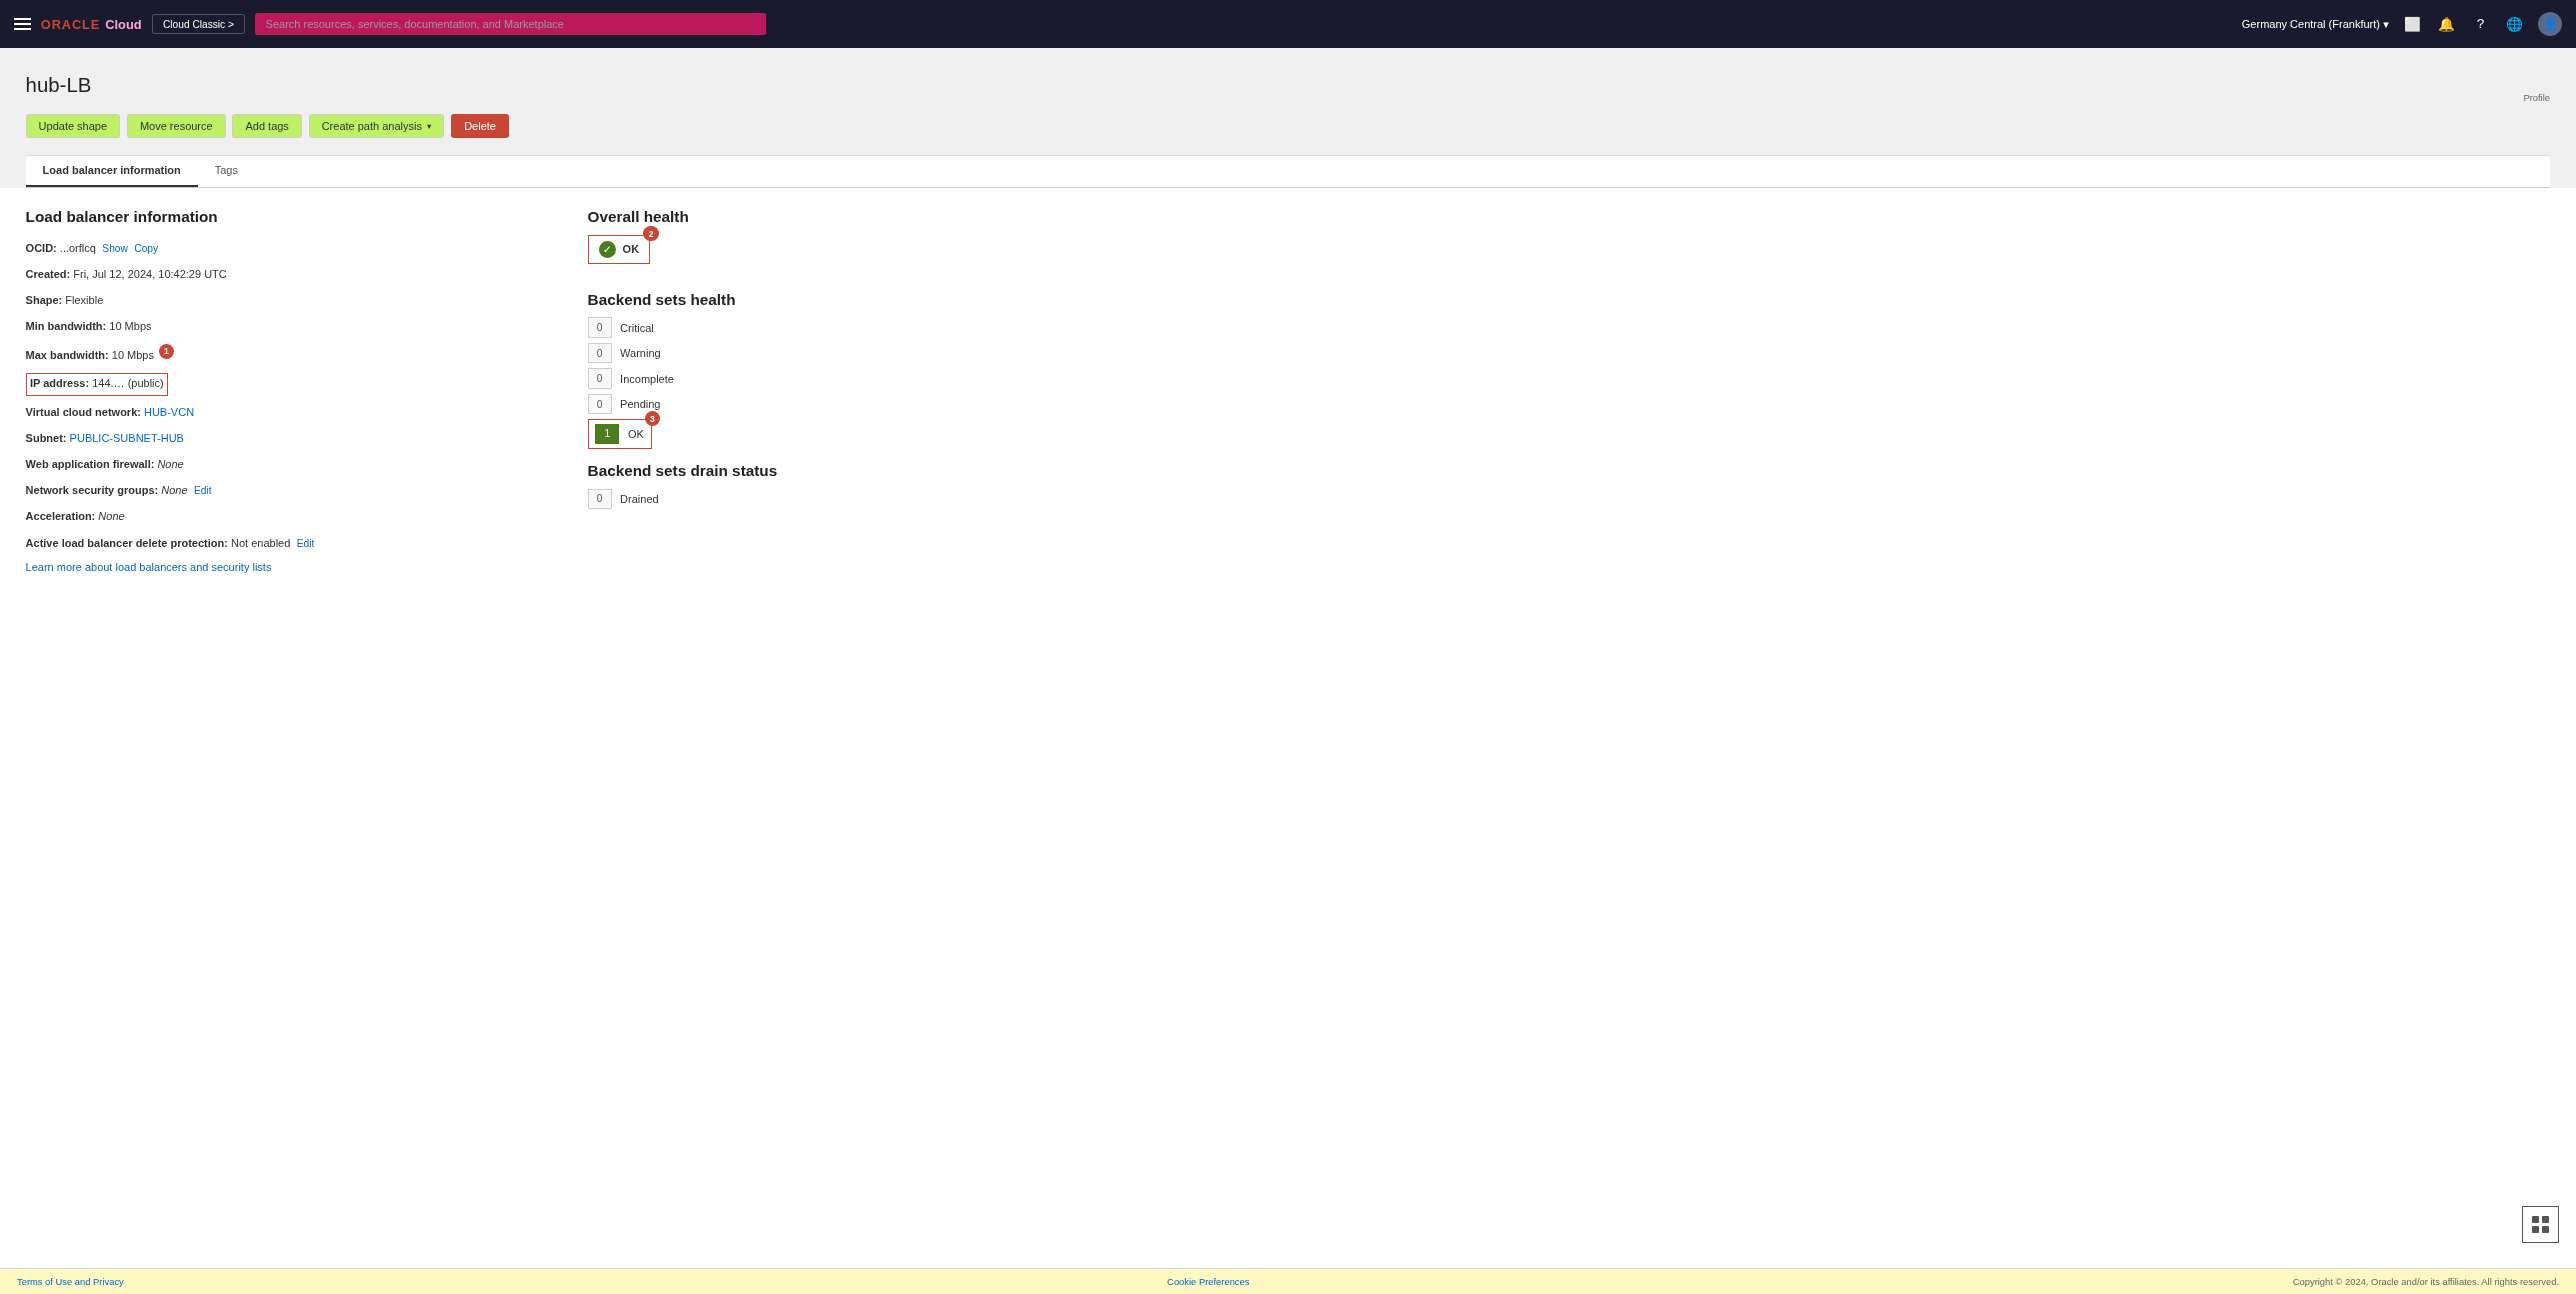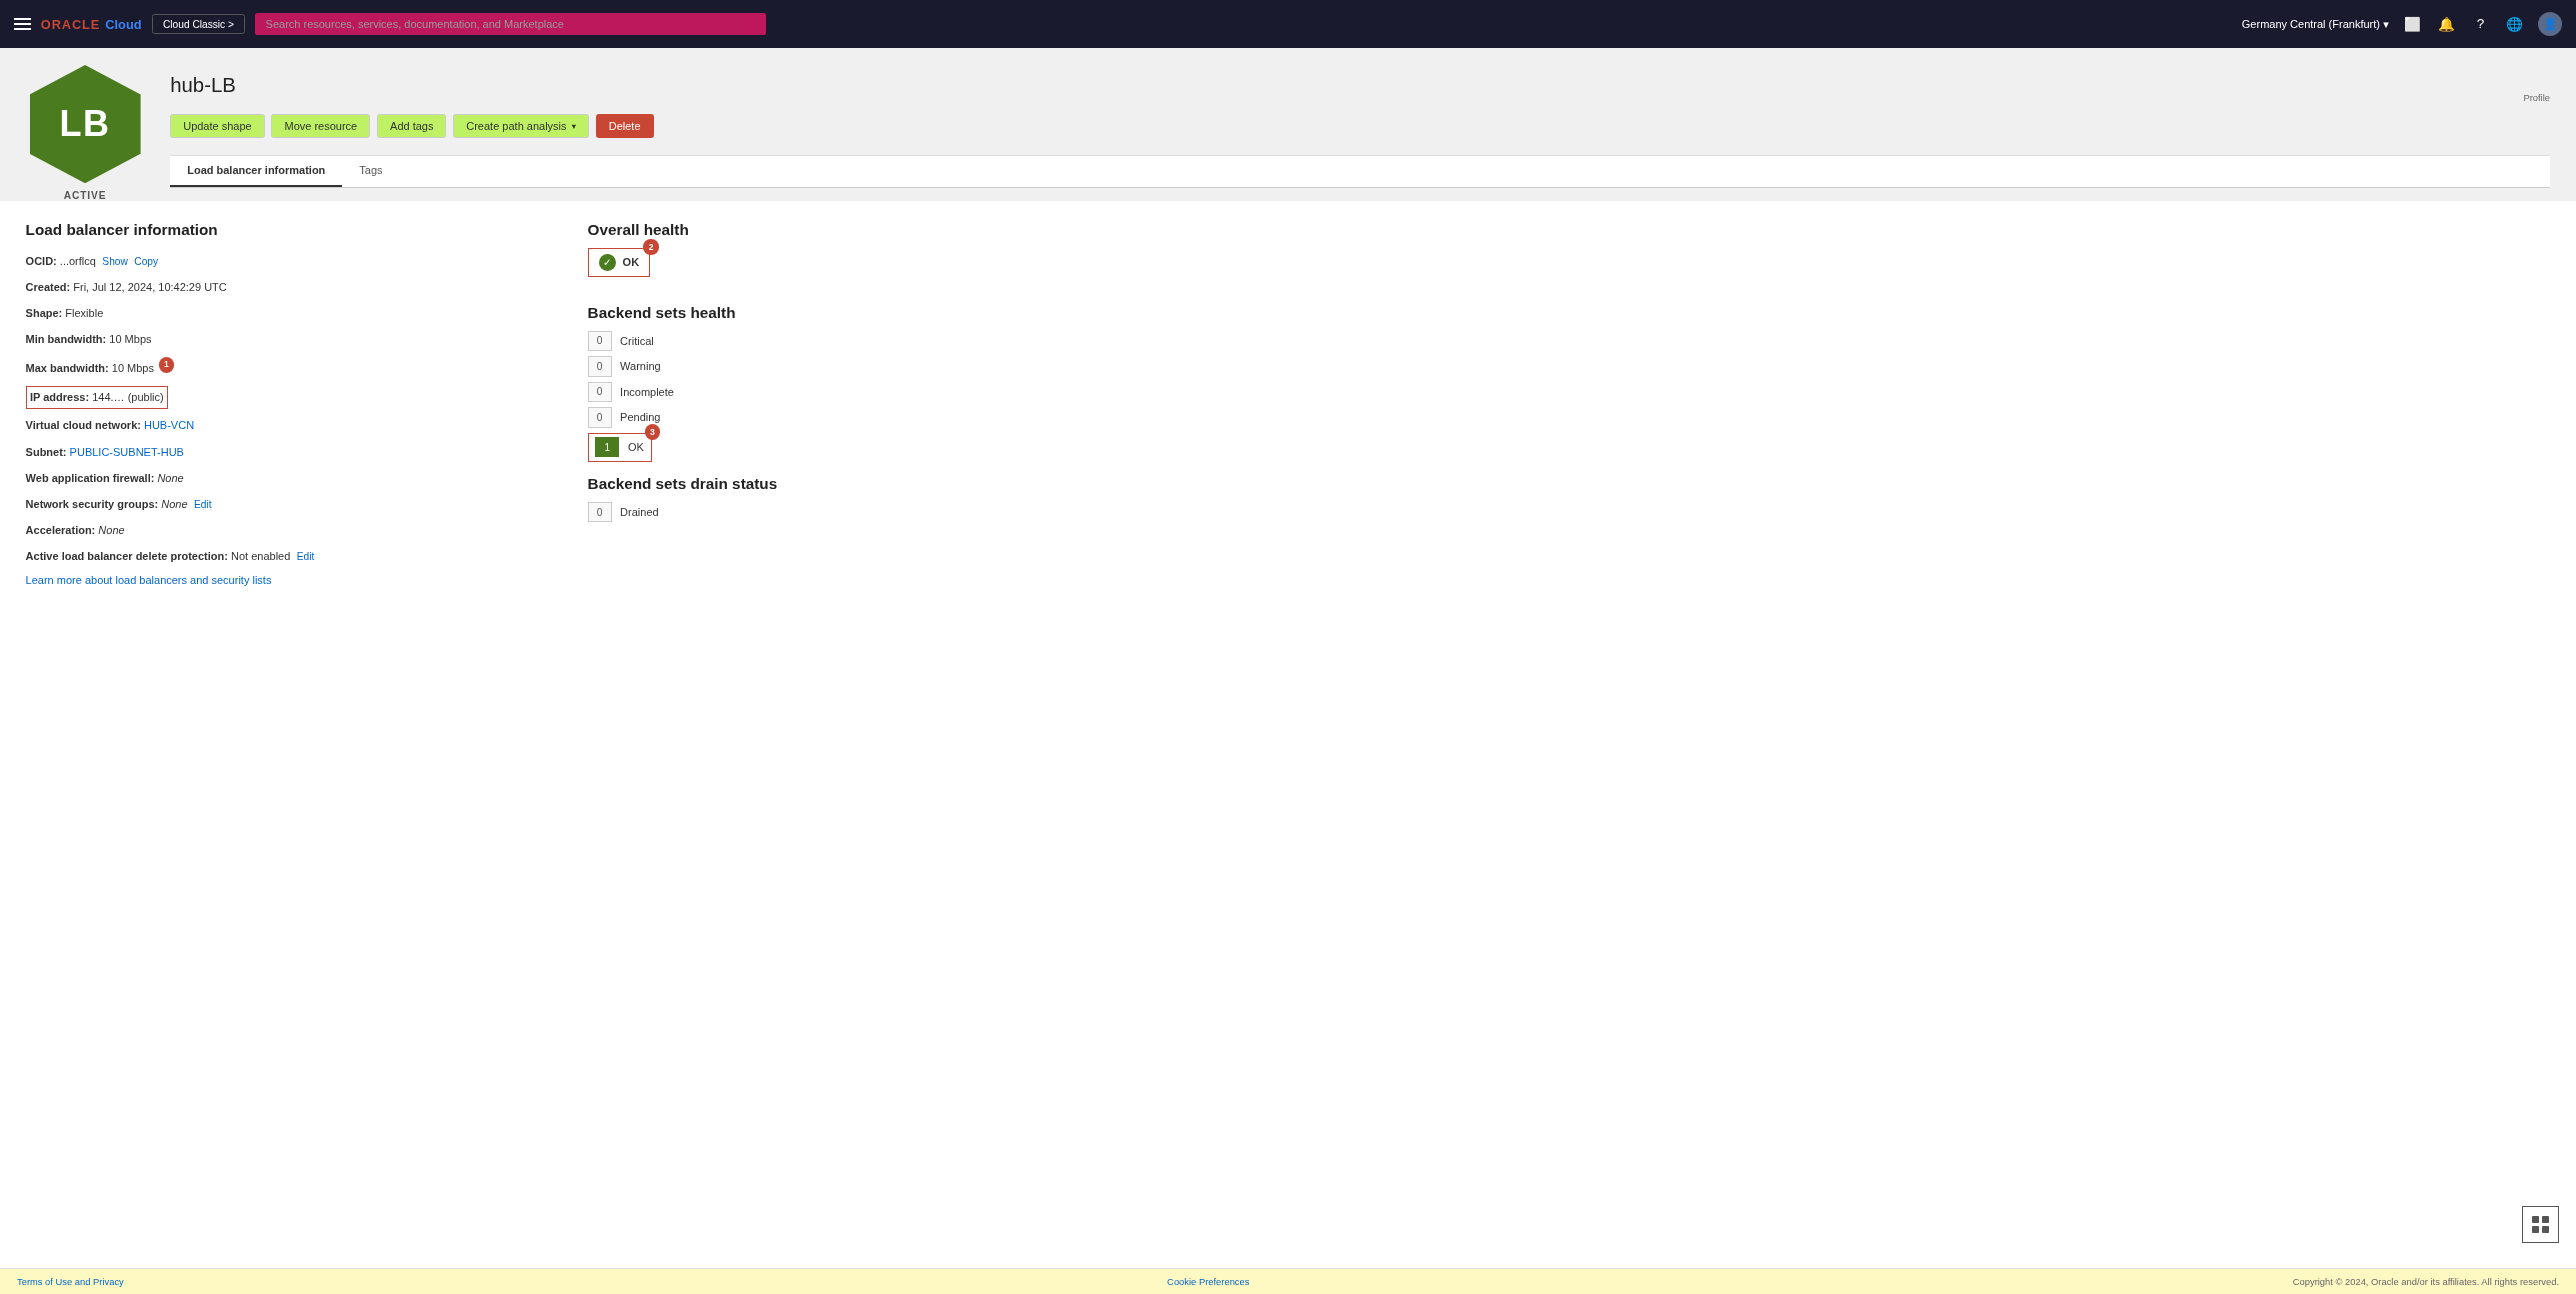--- a/index.html
+++ b/index.html
@@ -4,21 +4,21 @@
   <style>
     * { box-sizing: border-box; margin: 0; padding: 0; }
     body { font-family: -apple-system, BlinkMacSystemFont, 'Segoe UI', Arial, sans-serif; font-size: 11px; background: #f5f5f5; color: #333; min-height: 100vh; display: flex; flex-direction: column; }
 
     
     .top-nav { background: #1a1a2e; display: flex; align-items: center; padding: 0 13.6px; height: 48px; gap: 10.2px; flex-shrink: 0; }
     .hamburger { color: #fff; font-size: 15.3px; cursor: pointer; display: flex; flex-direction: column; gap: 3.4px; }
     .hamburger span { display: block; width: 17px; height: 1.7px; background: #fff; }
     .oracle-logo { display: flex; align-items: center; gap: 5.1px; color: #fff; font-weight: 700; font-size: 12px; white-space: nowrap; }
     .oracle-logo .oracle-text { color: #c74634; font-weight: 700; font-size: 12.8px; letter-spacing: 0.9px; }
-    .oracle-logo .cloud-text { color: #3b82f6; font-size: 12.8px; }
+    .oracle-logo .cloud-text { color: #f9a8d4; font-size: 12.8px; }
     .cloud-classic-btn { border: 0.9px solid #555; background: transparent; color: #fff; padding: 3.4px 10.2px; border-radius: 2.6px; font-size: 10.2px; cursor: pointer; white-space: nowrap; display: flex; align-items: center; gap: 3.4px; }
     .search-bar { flex: 1; max-width: 511px; }
     .search-bar input { width: 100%; padding: 5.1px 10.2px; border-radius: 2.6px; border: none; background: #be185d; color: #ccc; font-size: 11px; outline: none; }
     .search-bar input::placeholder { color: #999; }
     .nav-right { display: flex; align-items: center; gap: 13.6px; margin-left: auto; color: #fff; }
     .region-selector { display: flex; align-items: center; gap: 3.4px; cursor: pointer; font-size: 11px; color: #fff; white-space: nowrap; }
     .nav-icon { width: 20.4px; height: 20.4px; display: flex; align-items: center; justify-content: center; color: #fff; cursor: pointer; font-size: 13.6px; }
     .avatar-icon { width: 24px; height: 24px; border-radius: 50%; background: #5a6a8a; display: flex; align-items: center; justify-content: center; color: #fff; font-size: 12px; cursor: pointer; }
     .profile-label { position: absolute; top: 44px; right: 26px; font-size: 9.4px; color: #666; }
 
@@ -114,26 +114,20 @@
     <div class="nav-icon">🌐</div>
     <div class="avatar-icon">👤</div>
   </div>
 </nav>
 
 <div class="relative">
   <span class="profile-label">Profile</span>
 </div>
 
 <div class="page-header">
-  <div class="hex-icon">
-    <div class="hex-shape">
-      <span class="hex-text">LB</span>
-    </div>
-    <span class="hex-label">ACTIVE</span>
-  </div>
   <div class="header-content">
     <h1 class="resource-title">hub-LB</h1>
     <div class="action-buttons">
       <button class="btn">Update shape</button>
       <button class="btn">Move resource</button>
       <button class="btn">Add tags</button>
       <button class="btn btn-with-arrow">
         <span>Create path analysis</span>
         <span class="dropdown-arrow">▾</span>
       </button>

